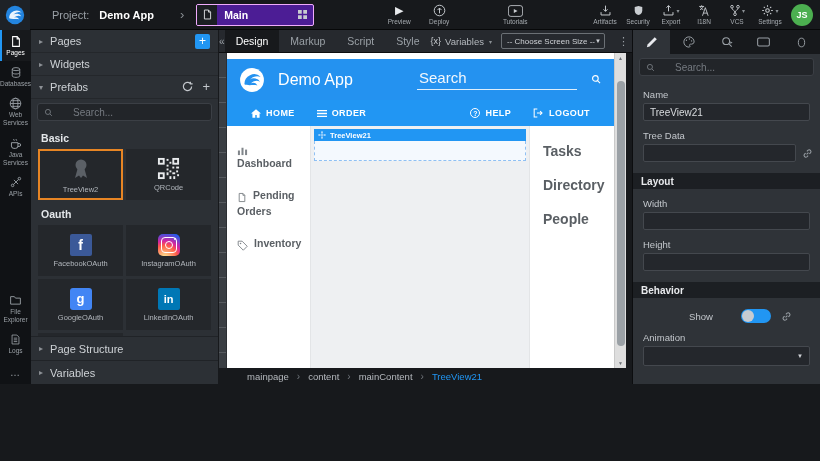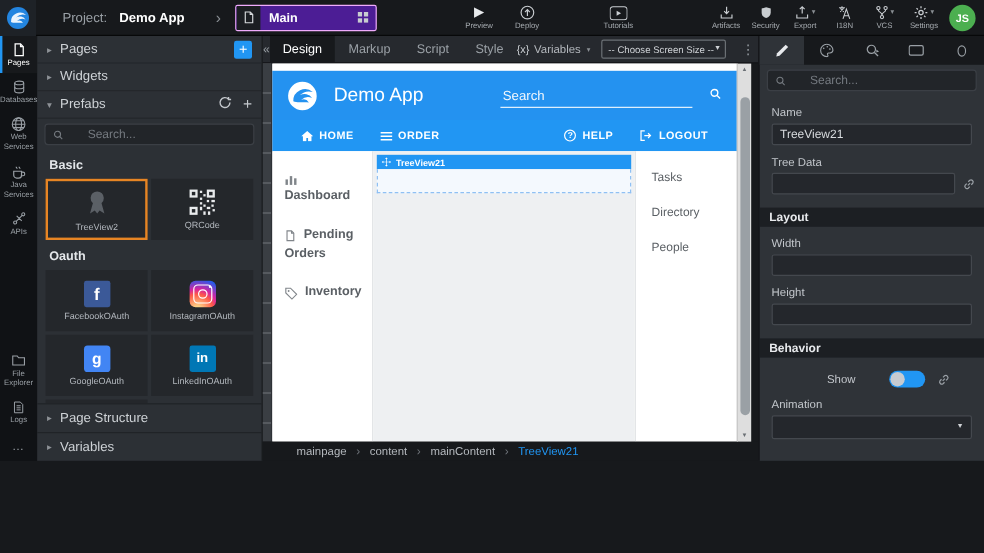--- a/index.html
+++ b/index.html
@@ -98,38 +98,38 @@
   .expand-btn { color:#9aa0a6; font-size:10px; padding:0 5px 0 6px; cursor:pointer; }
   .expand-btn::before { content:"\00BB"; }
 
   .canvas { flex:1; min-height:0; display:flex; }
   .ruler { flex:0 0 8px; background:#3a3e43; background-image:repeating-linear-gradient(to bottom, rgba(255,255,255,0) 0 24px, #565a5f 24px 25px); border-right:1px solid #2c2f33; }
   .device { flex:1; min-width:0; background:#fff; display:flex; flex-direction:column; }
   .dev-gap { flex:0 0 6px; background:#fff; }
   .app-header { flex:0 0 41px; background:#2492f0; position:relative; display:flex; align-items:center; padding:0 12px; }
   .app-title { color:#fff; font-size:16px; margin-left:13px; }
   .app-search { position:absolute; right:37px; bottom:10px; width:160px; border-bottom:1px solid rgba(255,255,255,.85); }
-  .app-search input { width:100%; background:transparent; border:0; outline:none; color:#fff; font-size:11px; padding:2px 2px 3px; font-family:inherit; }
+  .app-search input { width:100%; background:transparent; border:0; outline:none; color:#fff; font-size:15px; padding:2px 2px 3px; font-family:inherit; }
   .app-search input::placeholder { color:#f2f7fc; }
   .hdr-mag { position:absolute; right:13px; bottom:12px; color:#fff; }
   .app-nav { flex:0 0 26px; background:#2196f3; display:flex; align-items:center; padding:0 24px; color:#fff; font-size:9px; font-weight:bold; letter-spacing:.4px; }
   .nav-item { display:flex; align-items:center; gap:5px; cursor:pointer; white-space:nowrap; }
   .app-nav .nav-item + .nav-item { margin-left:22px; }
   .nav-right { margin-left:auto; display:flex; }
   .help-circ { width:10px; height:10px; border:1px solid #fff; border-radius:50%; font-size:7px; font-weight:bold; display:flex; align-items:center; justify-content:center; }
   .help-circ::before { content:"?"; }
   .app-content { flex:1; min-height:0; display:flex; }
   .app-leftnav { flex:0 0 84px; background:#fff; border-right:1px solid #e3e5e7; padding:15px 6px 0 10px; }
   .ln-item { font-size:10.5px; color:#5a5f64; font-weight:bold; line-height:1.45; margin-bottom:17px; }
   .ln-item .ic { margin-right:6px; color:#80858a; position:relative; top:1px; }
   .app-main { flex:1; min-width:0; background:#eef0f2; padding:3px 3px 0 3px; }
   .widget-label { height:12px; background:#2196f3; color:#fff; font-size:7.5px; font-weight:bold; display:flex; align-items:center; gap:4px; padding:0 4px; cursor:move; }
   .widget-body { height:20px; background:#f4f9fe; border:1px dashed #8fc0f3; border-top:0; }
   .app-rightnav { flex:0 0 85px; background:#fff; border-left:1px solid #e3e5e7; padding:17px 0 0 13px; }
-  .rn-item { font-size:10px; color:#5a5f64; font-weight:normal; margin-bottom:18px; cursor:pointer; }
+  .rn-item { font-size:14px; color:#5a5f64; font-weight:bold; margin-bottom:18px; cursor:pointer; }
   .scrollbar { flex:0 0 12px; background:#dedede; border-left:1px solid #c9c9c9; position:relative; }
   .sb-up, .sb-down { position:absolute; left:0; width:100%; text-align:center; color:#6a6f74; font-size:5px; }
   .sb-up { top:2px; } .sb-up::before { content:"\25B2"; }
   .sb-down { bottom:2px; } .sb-down::before { content:"\25BC"; }
   .sb-thumb { position:absolute; left:2px; top:28px; width:8px; height:265px; background:#9aa0a5; border-radius:4px; }
   .canvas-edge { flex:0 0 6px; background:#17191c; }
   .breadcrumb { flex:0 0 16px; background:#17191c; display:flex; align-items:center; padding-left:28px; font-size:9.5px; color:#b5b9be; }
   .bc-item { cursor:pointer; }
   .bc-item.current { color:#2196f3; }
   .bc-sep { color:#6f747a; margin:0 8px; font-size:10px; }

